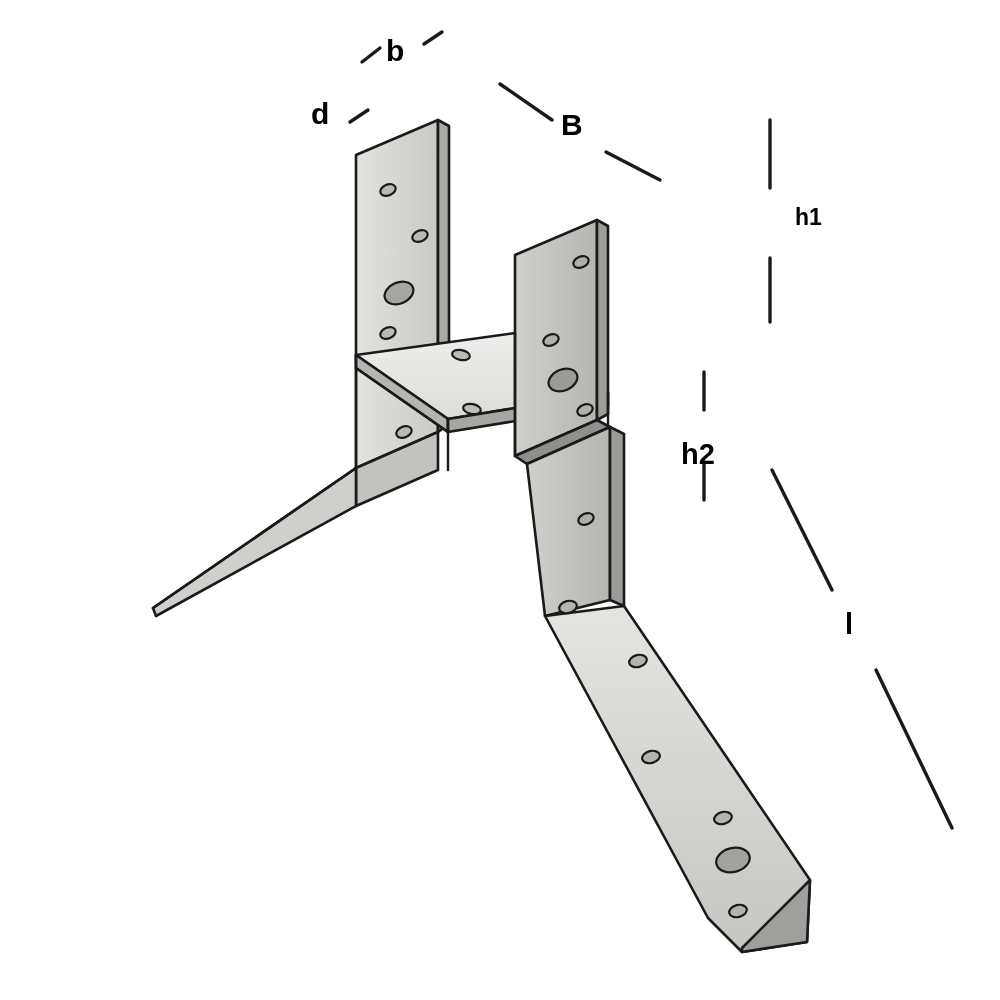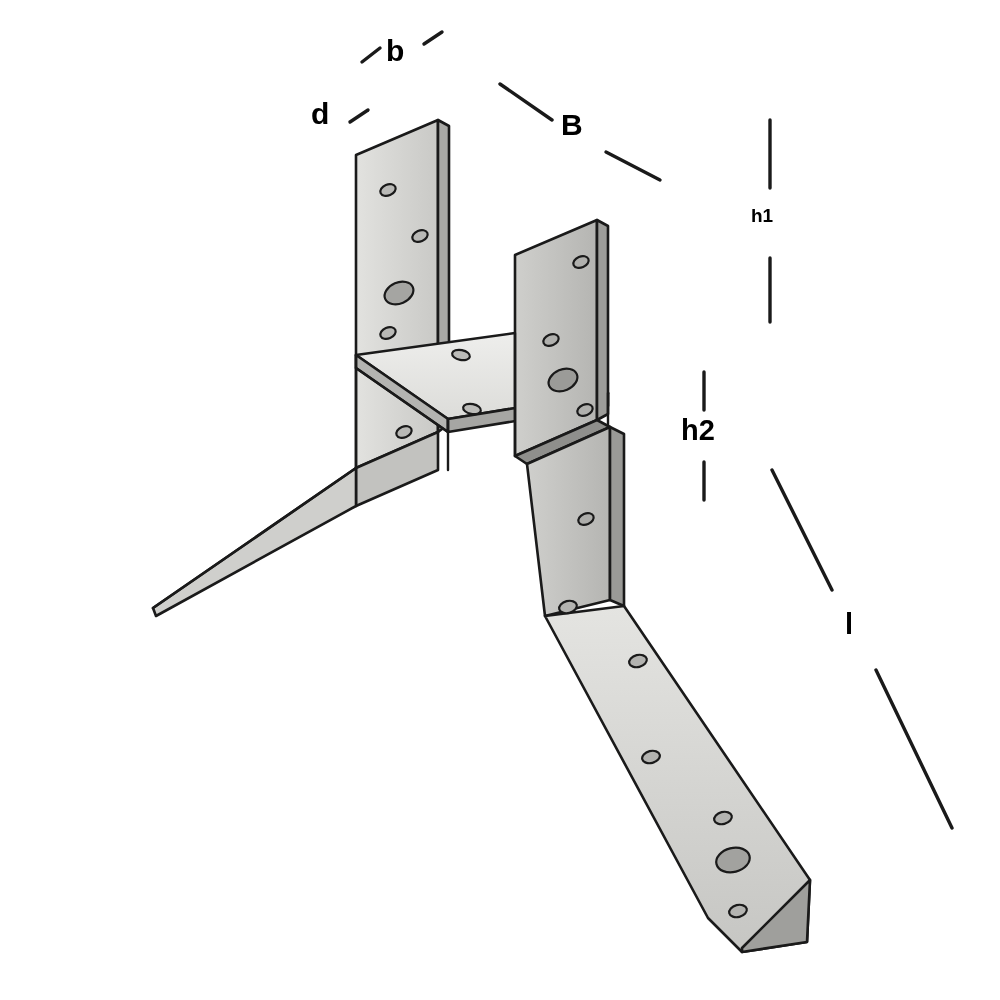--- a/index.html
+++ b/index.html
@@ -31,22 +31,22 @@
     position: absolute;
     font-family: "Liberation Sans", sans-serif;
     font-weight: bold;
     color: #000000;
     white-space: nowrap;
     line-height: 1;
   }
   .label-b  { left: 386px; top: 36px;  font-size: 30px; }
   .label-d  { left: 311px; top: 99px;  font-size: 30px; }
   .label-B  { left: 561px; top: 110px; font-size: 30px; }
-  .label-h1 { left: 751px; top: 206px; font-size: 19px; }
-  .label-h2 { left: 681px; top: 416px; font-size: 29px; }
+  .label-h1 { left: 795px; top: 206px; font-size: 23px; }
+  .label-h2 { left: 681px; top: 440px; font-size: 29px; }
   .label-l  { left: 845px; top: 610px; font-size: 29px; }
 </style>
 </head>
 <body>
 
 <div id="diagram-root">
 
   <svg id="technical-drawing" viewBox="0 0 1000 1000">
 
     <defs>

